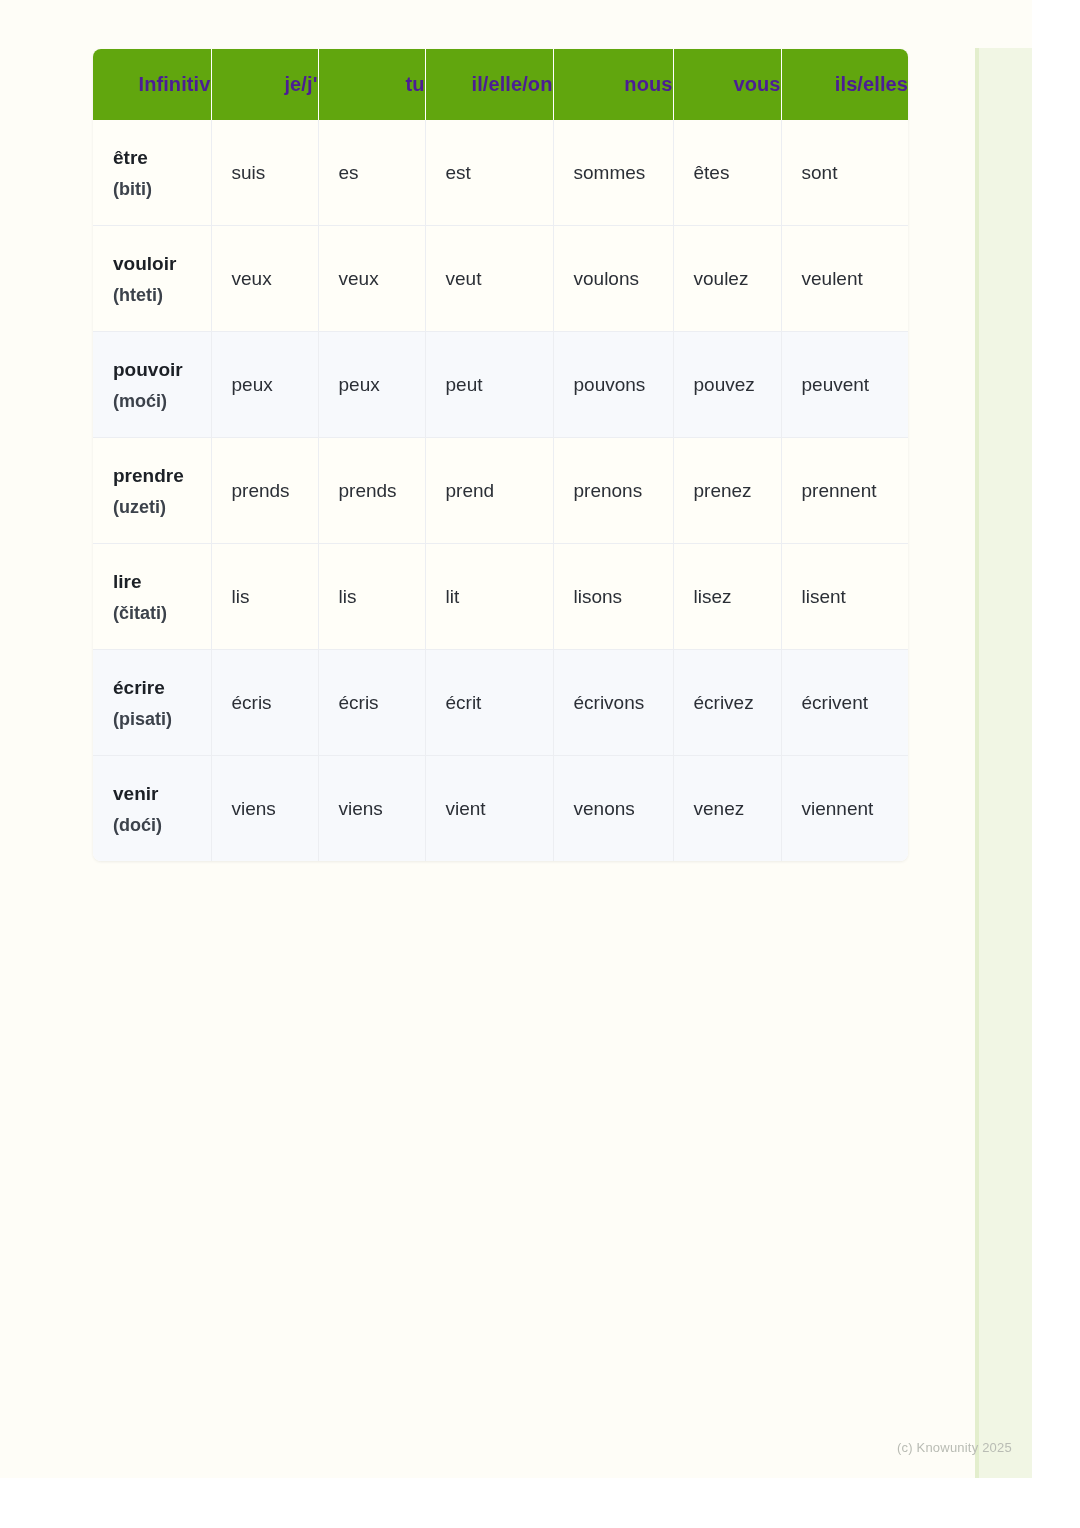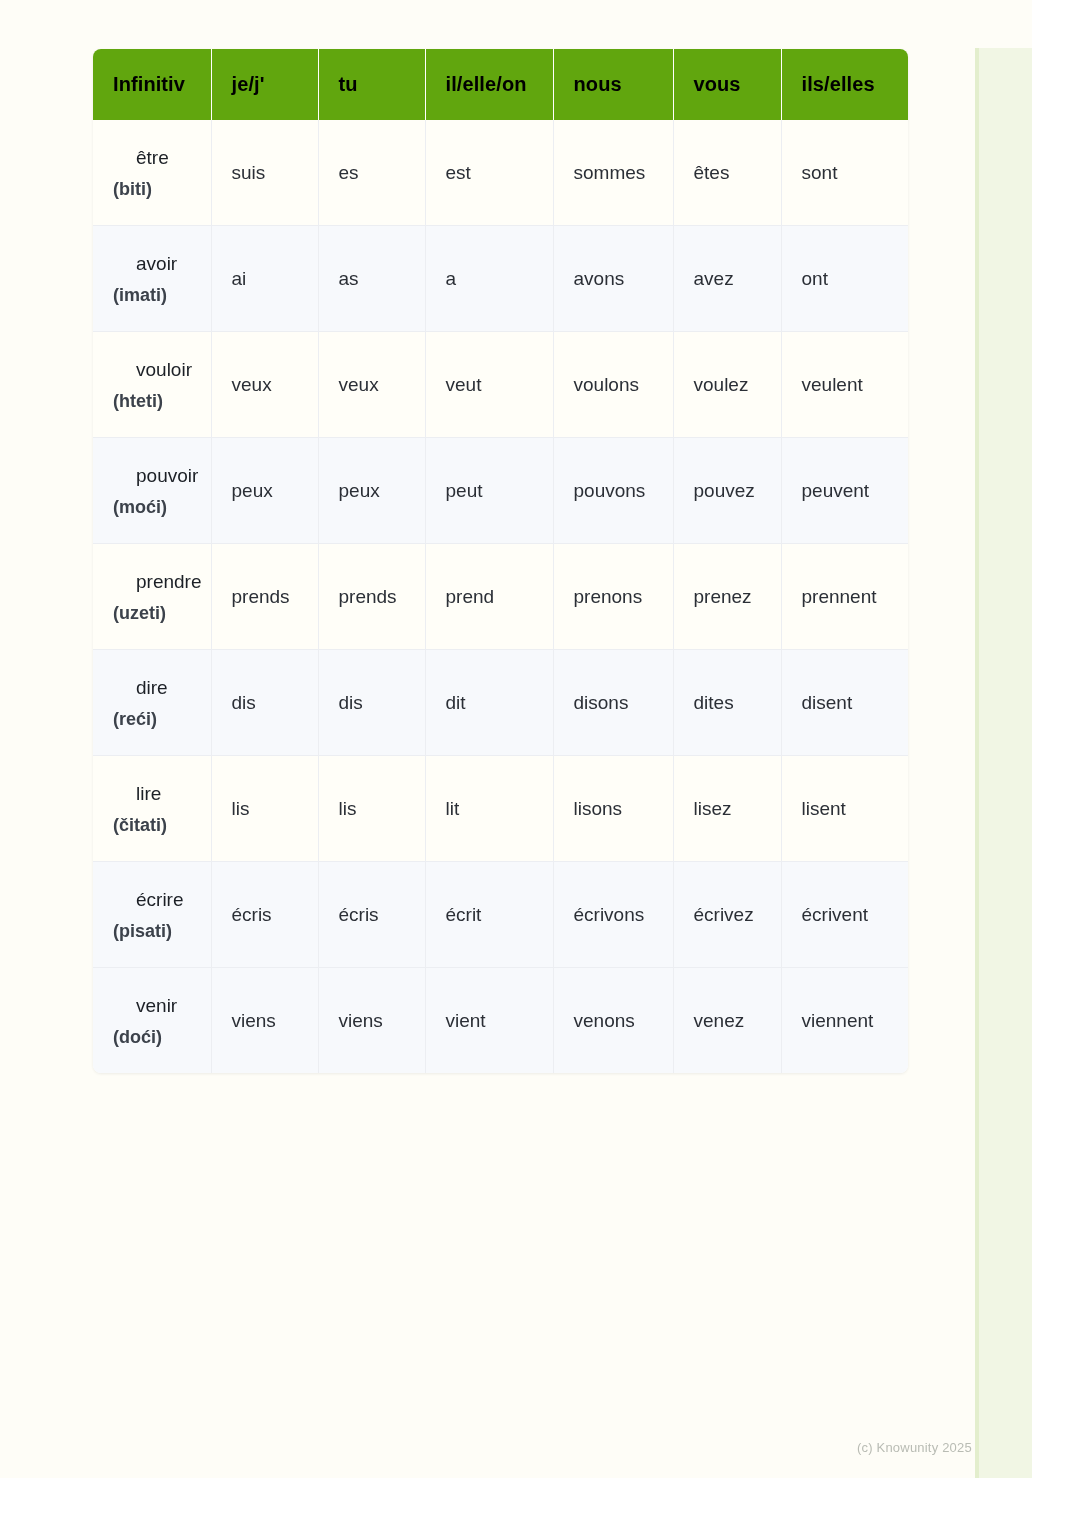--- a/index.html
+++ b/index.html
@@ -65,24 +65,24 @@
   table.conj col.c-inf   { width: 118px; }
   table.conj col.c-je    { width: 107px; }
   table.conj col.c-tu    { width: 107px; }
   table.conj col.c-il    { width: 128px; }
   table.conj col.c-nous  { width: 120px; }
   table.conj col.c-vous  { width: 108px; }
   table.conj col.c-ils   { width: 127px; }
 
   table.conj thead th {
     background: #61a60e;
-    color: #000000;
+    color: #4c1d95;
     font-size: 20px;
     font-weight: bold;
-    text-align: left;
+    text-align: right;
     padding: 24px 0 24px 20px;
     border-right: 1px solid #ffffff;
     letter-spacing: 0.1px;
     white-space: nowrap;
     margin-left: 20px;
   }
   table.conj thead th:last-child {
     border-right: none;
   }
 
@@ -104,35 +104,34 @@
 
   table.conj tbody tr.row-odd td  { background: #fffef8; }
   table.conj tbody tr.row-even td { background: #f7f9fc; }
 
   td.inf-cell {
     line-height: 1.0;
   }
   td.inf-cell .inf-word {
     display: block;
     font-size: 19px;
-    font-weight: normal;
+    font-weight: bold;
     color: #1c2026;
     margin-bottom: 13px;
-    margin-left: 23px;
   }
   td.inf-cell .inf-gloss {
     display: block;
     font-size: 18px;
     font-weight: bold;
     color: #3c424b;
   }
 
   #watermark {
     position: absolute;
-    left: 857px;
+    left: 897px;
     top: 1440px;
     font-size: 13px;
     color: #b9bcb4;
     white-space: nowrap;
     letter-spacing: 0.2px;
   }
 </style>
 </head>
 <body>
 
@@ -167,32 +166,20 @@
             <span class="inf-word">être</span>
             <span class="inf-gloss">(biti)</span>
           </td>
           <td>suis</td>
           <td>es</td>
           <td>est</td>
           <td>sommes</td>
           <td>êtes</td>
           <td>sont</td>
         </tr>
-        <tr class="row-even">
-          <td class="inf-cell">
-            <span class="inf-word">avoir</span>
-            <span class="inf-gloss">(imati)</span>
-          </td>
-          <td>ai</td>
-          <td>as</td>
-          <td>a</td>
-          <td>avons</td>
-          <td>avez</td>
-          <td>ont</td>
-        </tr>
         <tr class="row-odd">
           <td class="inf-cell">
             <span class="inf-word">vouloir</span>
             <span class="inf-gloss">(hteti)</span>
           </td>
           <td>veux</td>
           <td>veux</td>
           <td>veut</td>
           <td>voulons</td>
           <td>voulez</td>
@@ -215,32 +202,20 @@
             <span class="inf-word">prendre</span>
             <span class="inf-gloss">(uzeti)</span>
           </td>
           <td>prends</td>
           <td>prends</td>
           <td>prend</td>
           <td>prenons</td>
           <td>prenez</td>
           <td>prennent</td>
         </tr>
-        <tr class="row-even">
-          <td class="inf-cell">
-            <span class="inf-word">dire</span>
-            <span class="inf-gloss">(reći)</span>
-          </td>
-          <td>dis</td>
-          <td>dis</td>
-          <td>dit</td>
-          <td>disons</td>
-          <td>dites</td>
-          <td>disent</td>
-        </tr>
         <tr class="row-odd">
           <td class="inf-cell">
             <span class="inf-word">lire</span>
             <span class="inf-gloss">(čitati)</span>
           </td>
           <td>lis</td>
           <td>lis</td>
           <td>lit</td>
           <td>lisons</td>
           <td>lisez</td>

